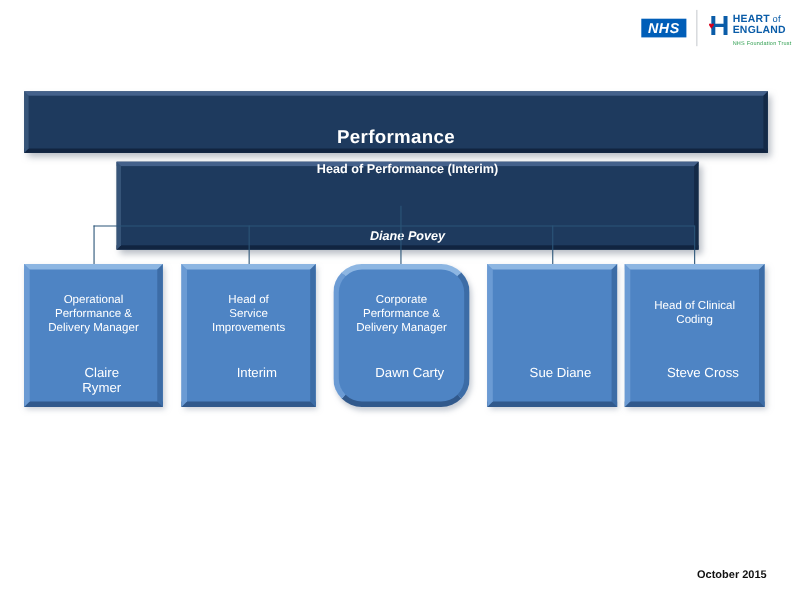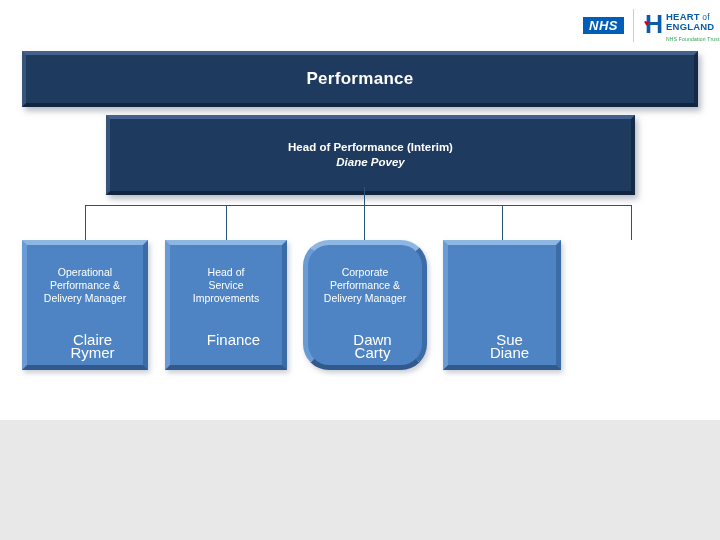--- a/index.html
+++ b/index.html
@@ -1,17 +1,17 @@
 <!DOCTYPE html>
 <html><head>
 <meta charset="utf-8">
 <style>
   html,body { margin:0; padding:0; background:#e8e8e8; }
   .slide {
-    position:relative; width:720px; height:420px; background:#ffffff;
+    position:relative; width:720px; height:540px; background:#ffffff;
     font-family:"Liberation Sans", sans-serif; overflow:hidden; margin:0 auto;
   }
 
   
   .nhs-logo {
     position:absolute; left:583px; top:17px; width:41px; height:17px;
     background:#005EB8; color:#ffffff; font-style:italic; font-weight:bold;
     font-size:13px; display:flex; align-items:center; justify-content:center;
     letter-spacing:0.5px;
   }
@@ -25,25 +25,25 @@
   .hoe-line2 { font-size:9.5px; font-weight:bold; color:#0a5ca8; letter-spacing:0.2px; }
   .hoe-tagline { font-size:5px; color:#2e9e4f; margin-top:2px; letter-spacing:0.2px; }
 
   
   .navy-bevel {
     background:#1e3a5e;
     border-top:4px solid #44618b; border-left:4px solid #365478;
     border-right:4px solid #142a47; border-bottom:4px solid #112440;
     box-shadow:3px 4px 6px rgba(125,135,150,0.55);
     color:#ffffff; display:flex; flex-direction:column;
-    align-items:center; justify-content:center; text-align:center;
+    align-items:center; justify-content:flex-end; text-align:center;margin-top:32px;
   }
   .title-banner { position:absolute; left:22px; top:51px; width:668px; height:48px; }
   .title-banner .banner-text { font-size:17px; font-weight:bold; letter-spacing:0.3px; }
-  .root-box { position:absolute; left:106px; top:115px; width:521px; height:72px; }
+  .root-box { position:absolute; left:106px; top:115px; width:521px; height:72px;gap:46px; }
   .root-title { font-size:11.5px; font-weight:bold; line-height:15px; white-space:pre-line; }
   .root-name  { font-size:11.5px; font-weight:bold; line-height:15px;font-style:italic; }
 
   
   .connectors { position:absolute; left:0; top:0; width:720px; height:540px; pointer-events:none; }
 
   
   .org-box {
     position:absolute; top:240px; height:130px; box-sizing:border-box;
     background:#4e84c4;
@@ -52,21 +52,21 @@
     box-shadow:2px 3px 5px rgba(150,160,175,0.5);
     color:#ffffff;
   }
   .org-title {
     position:absolute; left:2px; right:2px; top:8px; height:64px;
     display:flex; align-items:center; justify-content:center; text-align:center;
     font-size:10.5px; line-height:13px; white-space:pre-line;
   }
   .org-name {
     position:absolute; left:0; right:16px; top:88px; text-align:center;
-    font-size:15px; line-height:13px;margin-left:31px;
+    font-size:12px; line-height:13px;margin-left:31px;
   }
   .box-1 { left:22px;  width:126px; }
   .box-2 { left:165px; width:122px; }
   .box-3 { left:303px; width:124px;border-radius:26px; }
   .box-4 { left:443px; width:118px; }
   .box-5 { left:568px; width:127px; }
 
   
   .footer-date {
     position:absolute; right:23px; top:517px;
@@ -117,27 +117,32 @@
   <div class="org-box box-1">
     <div class="org-title">Operational
 Performance &amp;
 Delivery Manager</div>
     <div class="org-name">Claire Rymer</div>
   </div>
   <div class="org-box box-2">
     <div class="org-title">Head of
 Service
 Improvements</div>
-    <div class="org-name">Finance</div>
+    <div class="org-name">Interim</div>
   </div>
   <div class="org-box box-3">
     <div class="org-title">Corporate
 Performance &amp;
 Delivery Manager</div>
     <div class="org-name">Dawn Carty</div>
   </div>
   <div class="org-box box-4">
     <div class="org-name">Sue Diane</div>
   </div>
+  <div class="org-box box-5">
+    <div class="org-title">Head of Clinical
+Coding</div>
+    <div class="org-name">Steve Cross</div>
+  </div>
 
   <div class="footer-date">October 2015</div>
 
 </div>
 
 </body></html>

